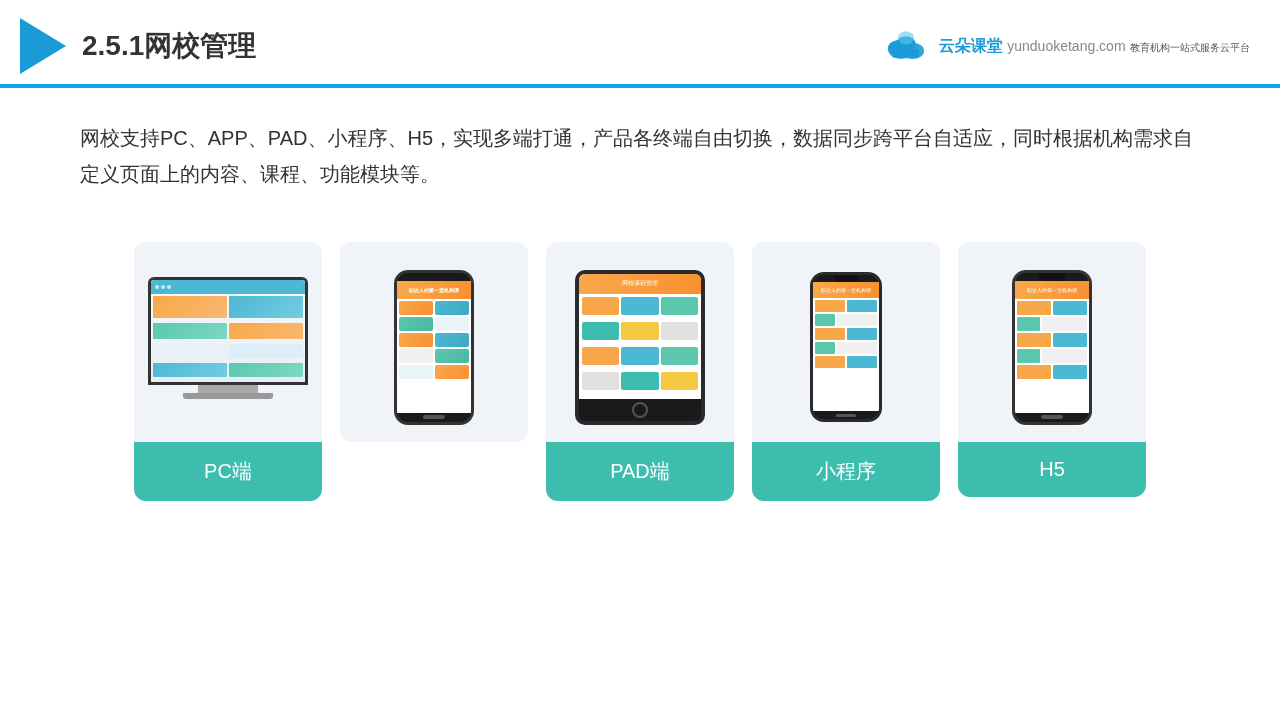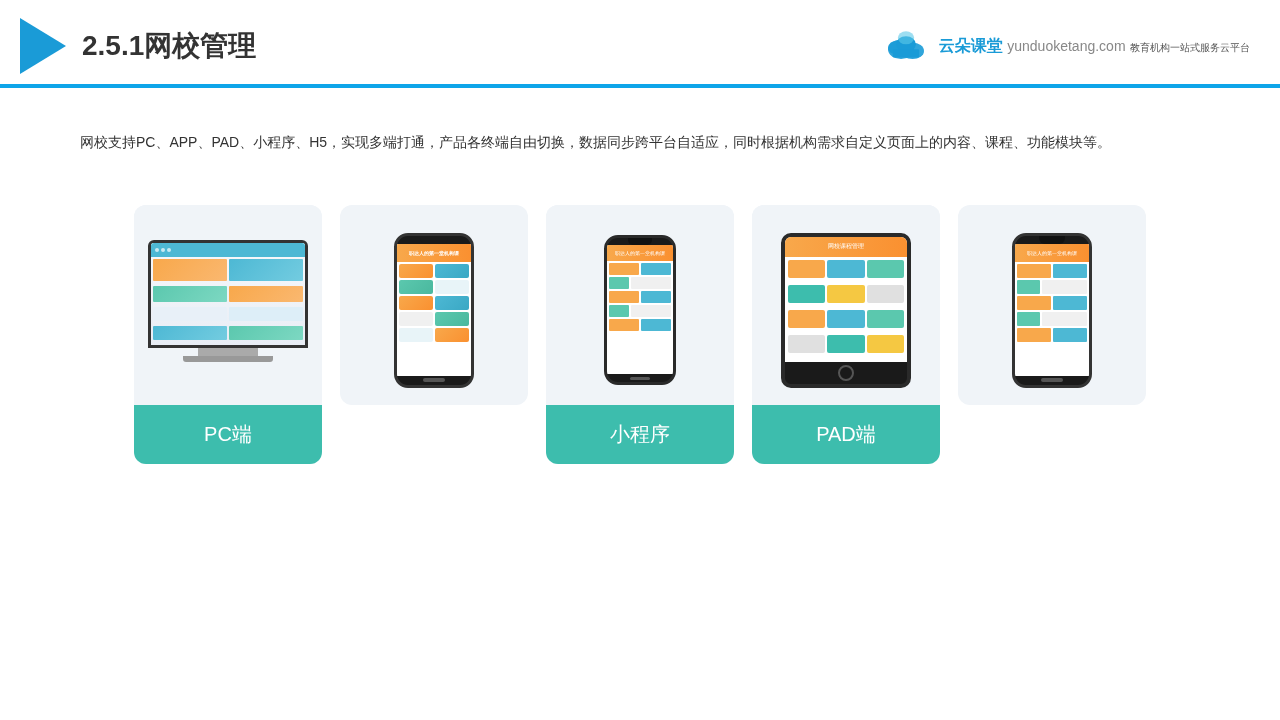--- a/index.html
+++ b/index.html
@@ -60,22 +60,22 @@
       font-size: 14px;
       color: #888;
     }
     .brand-slogan {
       font-size: 10px;
       color: #555;
     }
 
     
     .description {
-      padding: 42px 80px 20px 80px;
-      font-size: 14px;
+      padding: 32px 80px 20px 80px;
+      font-size: 20px;
       color: #333;
       line-height: 1.8;
     }
 
     
     .cards-container {
       display: flex;
       justify-content: center;
       align-items: flex-start;
       gap: 18px;
@@ -496,55 +496,20 @@
             </div>
             <div class="phone-row">
               <div class="phone-block pb-light"></div>
               <div class="phone-block pb-orange"></div>
             </div>
           </div>
         </div>
         <div class="phone-home"></div>
       </div>
     </div>
-  </div>
-
-  <div class="device-card">
-    <div class="device-image-area">
-      <div class="phone-mini">
-        <div class="phone-mini-notch"></div>
-        <div class="phone-mini-screen">
-          <div class="phone-mini-header">职达人的第一堂机构课</div>
-          <div class="phone-mini-body">
-            <div class="phone-mini-row">
-              <div class="pmb-orange"></div>
-              <div class="pmb-blue"></div>
-            </div>
-            <div class="phone-mini-row">
-              <div class="pmb-green"></div>
-              <div class="pmb-gray"></div>
-            </div>
-            <div class="phone-mini-row">
-              <div class="pmb-orange"></div>
-              <div class="pmb-blue"></div>
-            </div>
-            <div class="phone-mini-row">
-              <div class="pmb-green"></div>
-              <div class="pmb-gray"></div>
-            </div>
-            <div class="phone-mini-row">
-              <div class="pmb-orange"></div>
-              <div class="pmb-blue"></div>
-            </div>
-          </div>
-        </div>
-        <div class="bottom-line"></div>
-      </div>
-    </div>
-    <div class="device-label">小程序</div>
   </div>
 
   <div class="device-card">
     <div class="device-image-area">
       <div class="ipad-device">
         <div class="ipad-screen">
           <div class="ipad-screen-header">网校课程管理</div>
           <div class="ipad-screen-body">
             <div class="ipad-block ib-orange"></div>
             <div class="ipad-block ib-blue"></div>
@@ -561,20 +526,55 @@
           </div>
         </div>
         <div class="ipad-home"></div>
       </div>
     </div>
     <div class="device-label">PAD端</div>
   </div>
 
   <div class="device-card">
     <div class="device-image-area">
+      <div class="phone-mini">
+        <div class="phone-mini-notch"></div>
+        <div class="phone-mini-screen">
+          <div class="phone-mini-header">职达人的第一堂机构课</div>
+          <div class="phone-mini-body">
+            <div class="phone-mini-row">
+              <div class="pmb-orange"></div>
+              <div class="pmb-blue"></div>
+            </div>
+            <div class="phone-mini-row">
+              <div class="pmb-green"></div>
+              <div class="pmb-gray"></div>
+            </div>
+            <div class="phone-mini-row">
+              <div class="pmb-orange"></div>
+              <div class="pmb-blue"></div>
+            </div>
+            <div class="phone-mini-row">
+              <div class="pmb-green"></div>
+              <div class="pmb-gray"></div>
+            </div>
+            <div class="phone-mini-row">
+              <div class="pmb-orange"></div>
+              <div class="pmb-blue"></div>
+            </div>
+          </div>
+        </div>
+        <div class="bottom-line"></div>
+      </div>
+    </div>
+    <div class="device-label">小程序</div>
+  </div>
+
+  <div class="device-card">
+    <div class="device-image-area">
       <div class="phone-h5">
         <div class="phone-h5-notch"></div>
         <div class="phone-h5-screen">
           <div class="phone-h5-header">职达人的第一堂机构课</div>
           <div class="phone-h5-body">
             <div class="ph5-row">
               <div class="ph5b-orange"></div>
               <div class="ph5b-blue"></div>
             </div>
             <div class="ph5-row">
@@ -591,15 +591,16 @@
             </div>
             <div class="ph5-row">
               <div class="ph5b-orange"></div>
               <div class="ph5b-blue"></div>
             </div>
           </div>
         </div>
         <div class="ph5-bottom"></div>
       </div>
     </div>
+    <div class="device-label">H5</div>
   </div>
 
 </div>
 
 </body></html>

